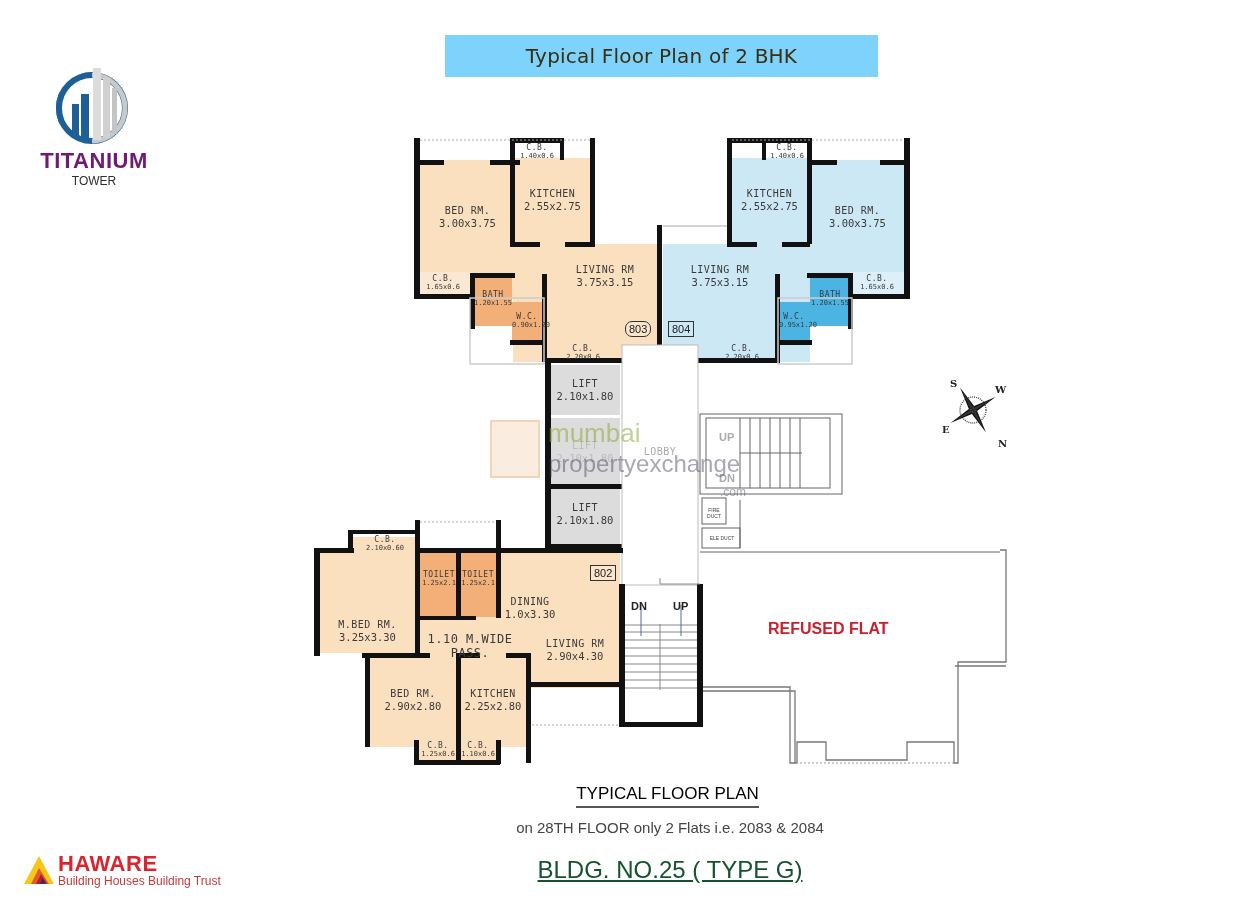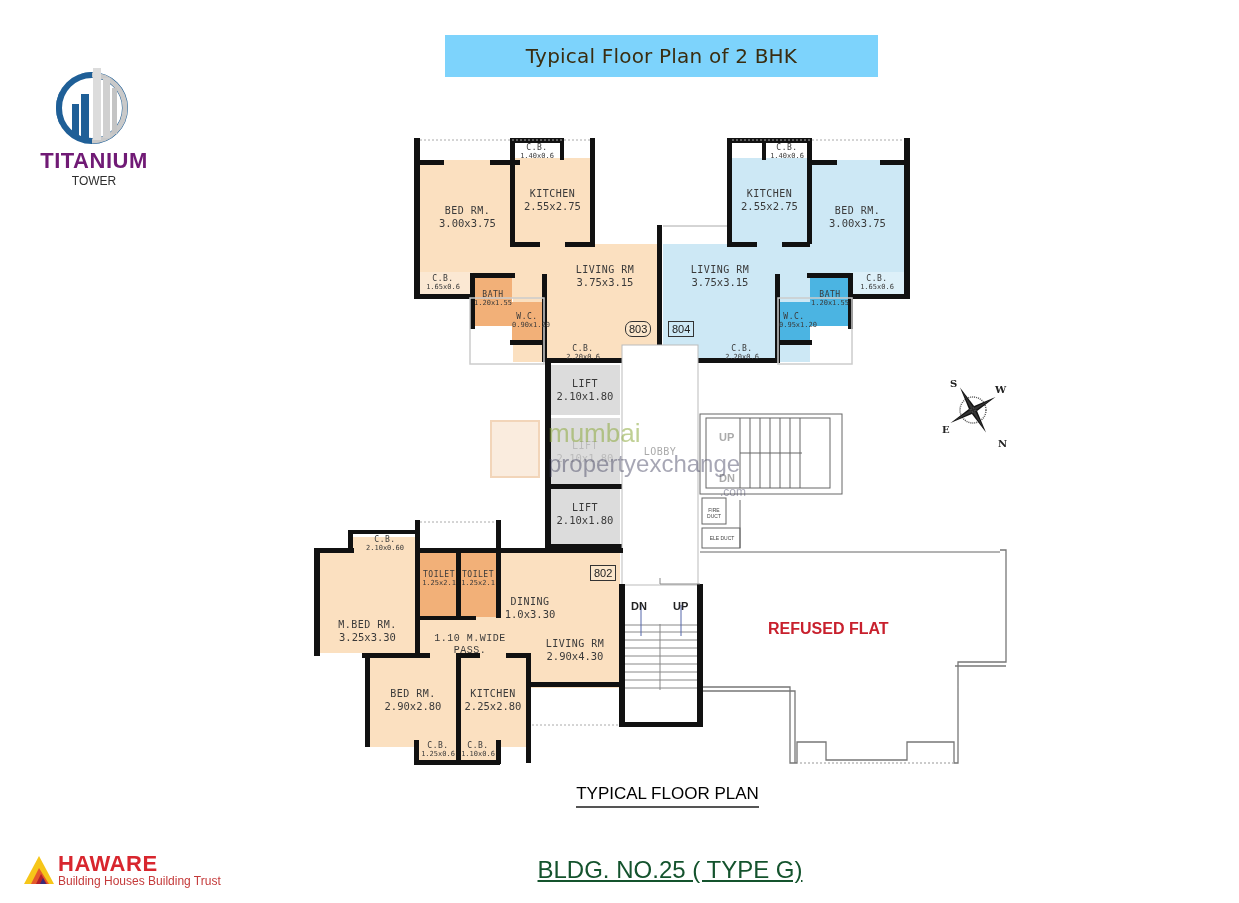--- a/index.html
+++ b/index.html
@@ -301,21 +301,21 @@
   </div>
 <div class="room small" style="left:459px;top:570px;width:38px;">
     <span class="nm">TOILET</span>
     <span class="dm">1.25x2.1</span>
   </div>
 <div class="room" style="left:500px;top:596px;width:60px;">
     <span class="nm">DINING</span>
     <span class="dm">1.0x3.30</span>
   </div>
 <div class="room small" style="left:420px;top:633px;width:100px;">
-    <span class="nm" style="font-size:10px;font-family:Liberation Mono, monospace;">1.10 M.WIDE PASS.</span>
+    <span class="nm" style="font-size:12px;">1.10 M.WIDE PASS.</span>
   </div>
 <div class="room" style="left:535px;top:638px;width:80px;">
     <span class="nm">LIVING RM</span>
     <span class="dm">2.90x4.30</span>
   </div>
 <div class="room" style="left:372px;top:688px;width:82px;">
     <span class="nm">BED RM.</span>
     <span class="dm">2.90x2.80</span>
   </div>
 <div class="room" style="left:460px;top:688px;width:66px;">
@@ -356,20 +356,21 @@
 <div class="compass-lbl" style="left:942px;top:424px;">E</div>
 <div class="compass-lbl" style="left:998px;top:438px;">N</div>
 
 <div class="abs" style="left:490px;top:420px;width:50px;height:58px;background:rgba(240,200,160,0.35);border:2px solid rgba(230,180,130,0.4);"></div>
 <div class="abs wm1">mumbai</div>
 <div class="abs wm2">propertyexchange</div>
 <div class="abs wm3">.com</div>
 
 <div class="abs cap1"><span>TYPICAL FLOOR PLAN</span></div>
 <div class="abs cap2">
+  <div>on 28TH FLOOR only 2 Flats i.e. 2083 &amp; 2084</div>
 </div>
 <div class="abs cap3">BLDG. NO.25 ( TYPE G)</div>
 
 <div class="abs" style="left:22px;top:854px;width:34px;height:30px;">
   <svg width="34" height="30" viewBox="0 0 34 30">
     <polygon points="2,30 17,2 32,30" fill="#f6c619"></polygon>
     <polygon points="9,30 17,14 27,30" fill="#e55a2b"></polygon>
     <polygon points="14,30 19,20 25,30" fill="#b3202b"></polygon>
     <polygon points="18,30 21,24 24,30" fill="#3a2a7a"></polygon>
   </svg>

